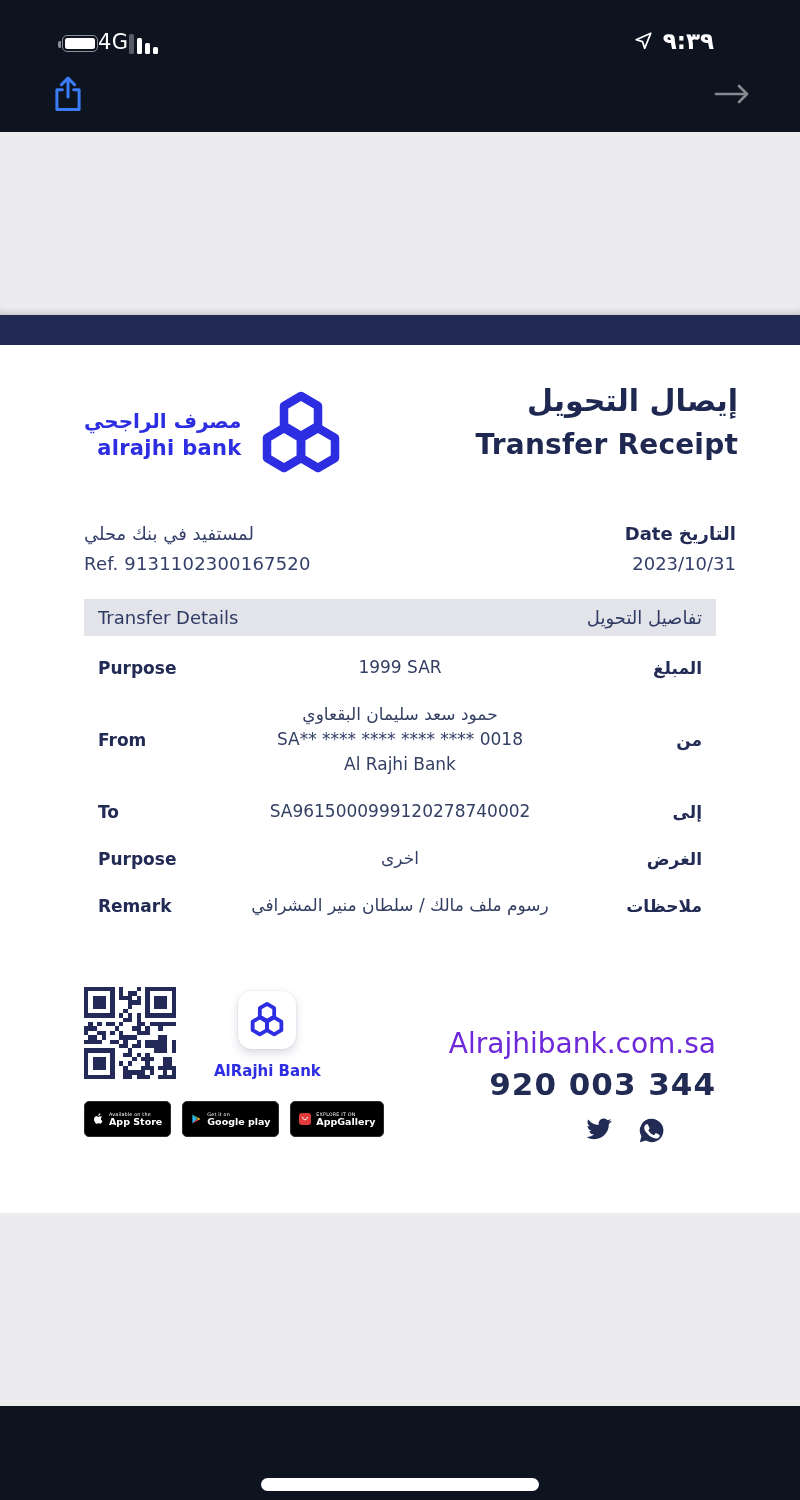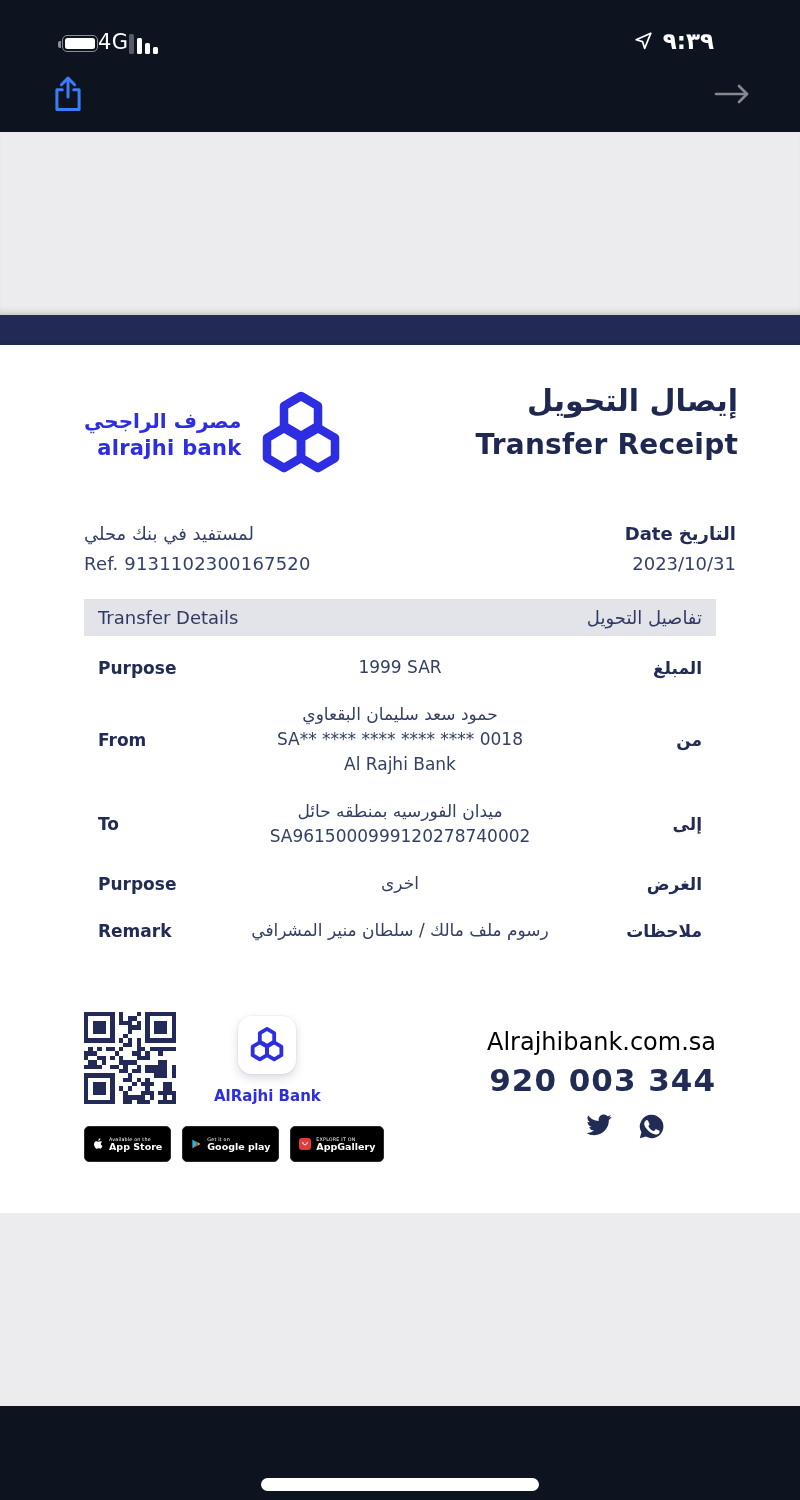--- a/index.html
+++ b/index.html
@@ -80,21 +80,21 @@
   .badge {
     display:flex; align-items:center; gap:5px; background:#000; color:#fff;
     border:1px solid #2a2a2a; border-radius:5px; height:36px; padding:0 8px; cursor:pointer;
   }
   .badge-txt { display:flex; flex-direction:column; line-height:1.05; text-align:left; }
   .badge-l1 { font-size:4.8px; letter-spacing:.2px; }
   .badge-l2 { font-size:9.5px; font-weight:bold; }
   .ag-ic { width:12px; height:12px; background:#e23b3b; border-radius:3px; display:flex; align-items:center; justify-content:center; }
 
   .footer-right { text-align:right; margin-top:16px; }
-  .website { font-size:24px; color:#000000; }
+  .website { font-size:28px; color:#6d28d9;margin-top:24px; }
   .phone-num { font-size:31px; font-weight:600; color:#222b54; margin-top:6px; letter-spacing:1px; }
   .socials { display:flex; justify-content:flex-end; gap:27px; margin-top:16px; padding-right:52px; }
   .social { cursor:pointer; display:flex; }
 
   .gap-bottom { height:193px; background:#ececee; }
   .phone-bottom { height:94px; background:#0e1320; position:relative; }
   .home-indicator {
     position:absolute; left:50%; bottom:9px; transform:translateX(-50%);
     width:278px; height:13px; border-radius:7px; background:#fff; cursor:grab;
   }
@@ -197,21 +197,20 @@
       <div class="val">
         <div>حمود سعد سليمان البقعاوي</div>
         <div>SA** **** **** **** **** 0018</div>
         <div>Al Rajhi Bank</div>
       </div>
       <div class="lbl-ar">من</div>
     </div>
     <div class="detail-row">
       <div class="lbl-en">To</div>
       <div class="val">
-        <div>ميدان الفورسيه بمنطقه حائل</div>
         <div>SA9615000999120278740002</div>
       </div>
       <div class="lbl-ar">إلى</div>
     </div>
     <div class="detail-row">
       <div class="lbl-en">Purpose</div>
       <div class="val">
         <div>اخرى</div>
       </div>
       <div class="lbl-ar">الغرض</div>

